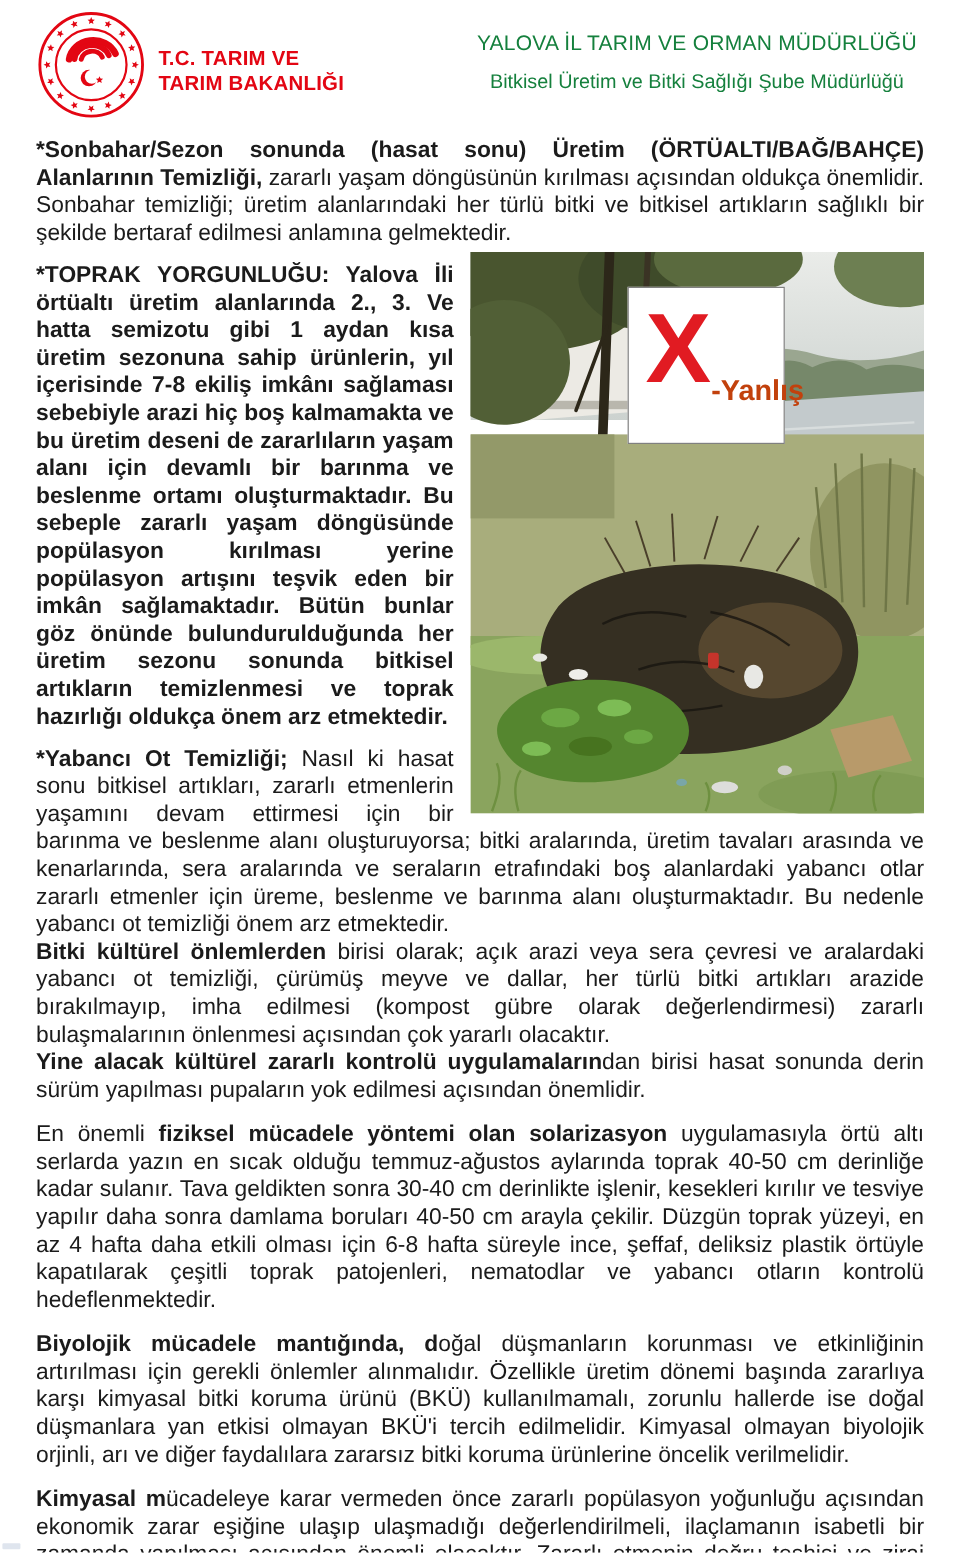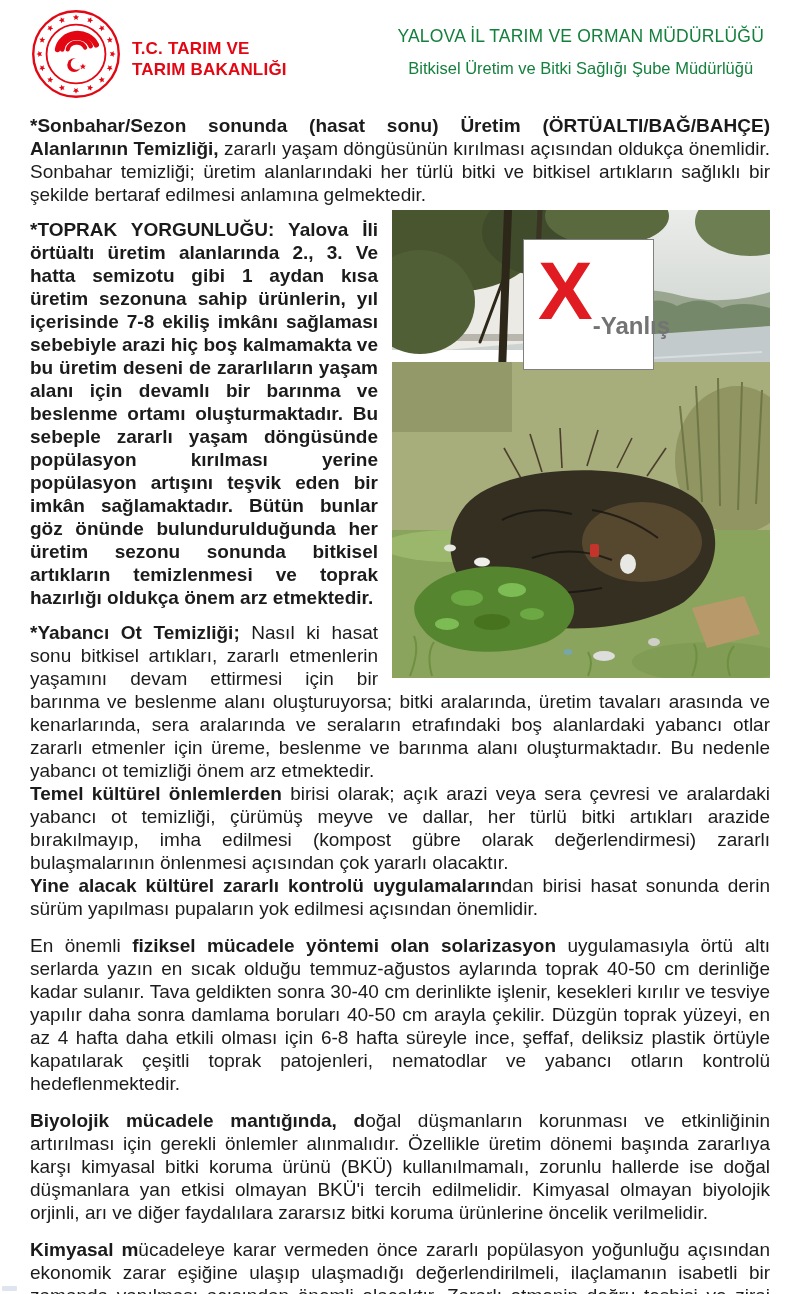--- a/index.html
+++ b/index.html
@@ -49,21 +49,21 @@
     border:1px solid #808080;
     box-sizing:border-box;
     display:flex;align-items:flex-start;
     padding:10px 0 0 14px;
   }
   .wrong-x{
     font-size:82px;line-height:1;
     font-weight:600;color:#e11b22;
   }
   .wrong-text{
-    font-size:24px;font-weight:600;color:#737373;
+    font-size:24px;font-weight:600;color:#c2410c;
     margin-top:62px;margin-left:0px;white-space:nowrap;
   }
   
   .ftr{clear:both;text-align:center;margin-top:30px;}
   .slogan-wrap{display:inline-block;transform:scaleX(0.9);}
   .slogan-text{
     display:block;
     font-size:22.5px;color:#141414;letter-spacing:0.4px;white-space:nowrap;
     text-shadow:0 1px 1px rgba(0,0,0,0.35);
   }
@@ -239,21 +239,21 @@
 
     <p class="para m12">
       <strong>*TOPRAK YORGUNLUĞU: Yalova İli örtüaltı üretim alanlarında 2., 3. Ve hatta semizotu gibi 1 aydan kısa üretim sezonuna sahip ürünlerin, yıl içerisinde 7-8 ekiliş imkânı sağlaması sebebiyle arazi hiç boş kalmamakta ve bu üretim deseni de zararlıların yaşam alanı için devamlı bir barınma ve beslenme ortamı oluşturmaktadır. Bu sebeple zararlı yaşam döngüsünde popülasyon kırılması yerine popülasyon artışını teşvik eden bir imkân sağlamaktadır. Bütün bunlar göz önünde bulundurulduğunda her üretim sezonu sonunda bitkisel artıkların temizlenmesi ve toprak hazırlığı oldukça önem arz etmektedir.</strong><span></span>
     </p>
 
     <p class="para m12">
       <strong>*Yabancı Ot Temizliği;</strong><span> Nasıl ki hasat sonu bitkisel artıkları, zararlı etmenlerin yaşamını devam ettirmesi için bir barınma ve beslenme alanı oluşturuyorsa; bitki aralarında, üretim tavaları arasında ve kenarlarında, sera aralarında ve seraların etrafındaki boş alanlardaki yabancı otlar zararlı etmenler için üreme, beslenme ve barınma alanı oluşturmaktadır. Bu nedenle yabancı ot temizliği önem arz etmektedir.</span>
     </p>
 
     <p class="para">
-      <strong>Temel kültürel önlemlerden</strong><span> birisi olarak; açık arazi veya sera çevresi ve aralardaki yabancı ot temizliği, çürümüş meyve ve dallar, her türlü bitki artıkları arazide bırakılmayıp, imha edilmesi (kompost gübre olarak değerlendirmesi) zararlı bulaşmalarının önlenmesi açısından çok yararlı olacaktır.</span>
+      <strong>Bitki kültürel önlemlerden</strong><span> birisi olarak; açık arazi veya sera çevresi ve aralardaki yabancı ot temizliği, çürümüş meyve ve dallar, her türlü bitki artıkları arazide bırakılmayıp, imha edilmesi (kompost gübre olarak değerlendirmesi) zararlı bulaşmalarının önlenmesi açısından çok yararlı olacaktır.</span>
     </p>
 
     <p class="para">
       <strong>Yine alacak kültürel zararlı kontrolü uygulamaların</strong><span>dan birisi hasat sonunda derin sürüm yapılması pupaların yok edilmesi açısından önemlidir.</span>
     </p>
 
     <p class="para m14">
       <span>En önemli </span><strong>fiziksel mücadele yöntemi olan solarizasyon</strong><span> uygulamasıyla örtü altı serlarda yazın en sıcak olduğu temmuz-ağustos aylarında toprak 40-50 cm derinliğe kadar sulanır. Tava geldikten sonra 30-40 cm derinlikte işlenir, kesekleri kırılır ve tesviye yapılır daha sonra damlama boruları 40-50 cm arayla çekilir. Düzgün toprak yüzeyi, en az 4 hafta daha etkili olması için 6-8 hafta süreyle ince, şeffaf, deliksiz plastik örtüyle kapatılarak çeşitli toprak patojenleri, nematodlar ve yabancı otların kontrolü hedeflenmektedir.</span>
     </p>
 

